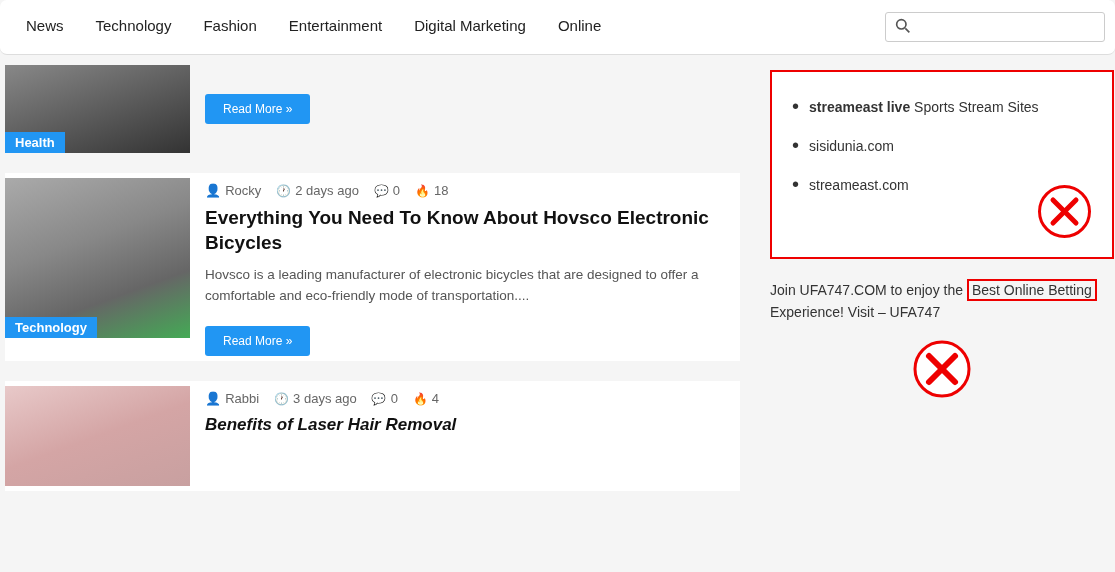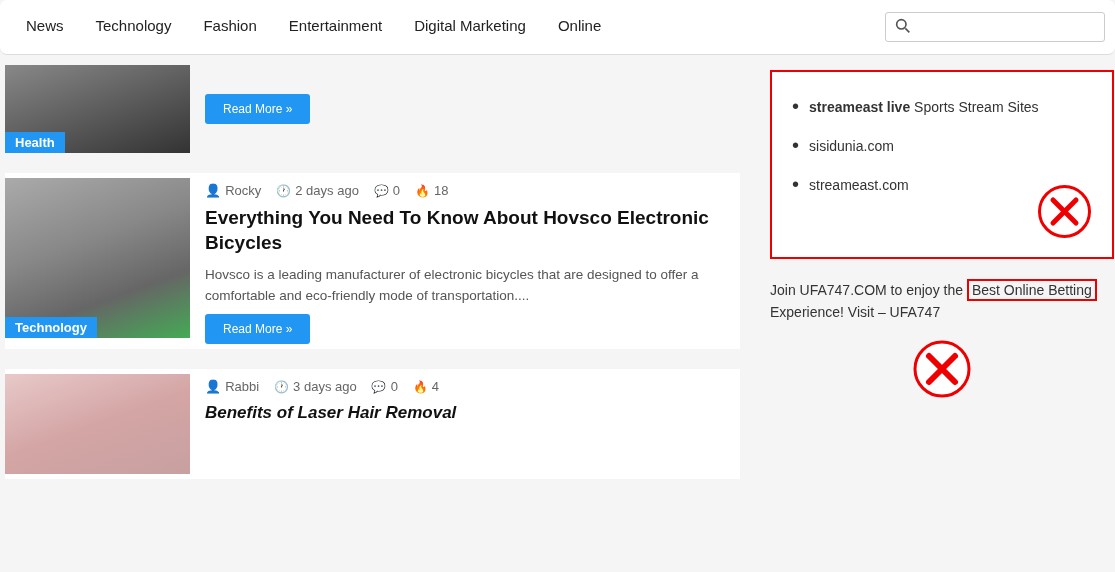--- a/index.html
+++ b/index.html
@@ -134,21 +134,21 @@
       font-size: 19px;
       font-weight: bold;
       color: #111;
       margin-bottom: 10px;
       line-height: 1.3;
     }
     .article-excerpt {
       font-size: 13.5px;
       color: #555;
       line-height: 1.5;
-      margin-bottom: 8px;
+      margin-bottom: 20px;
     }
     .read-more-btn {
       display: inline-block;
       background: #2196F3;
       color: #fff;
       padding: 8px 18px;
       border-radius: 3px;
       font-size: 12px;
       cursor: pointer;
       border: none;

